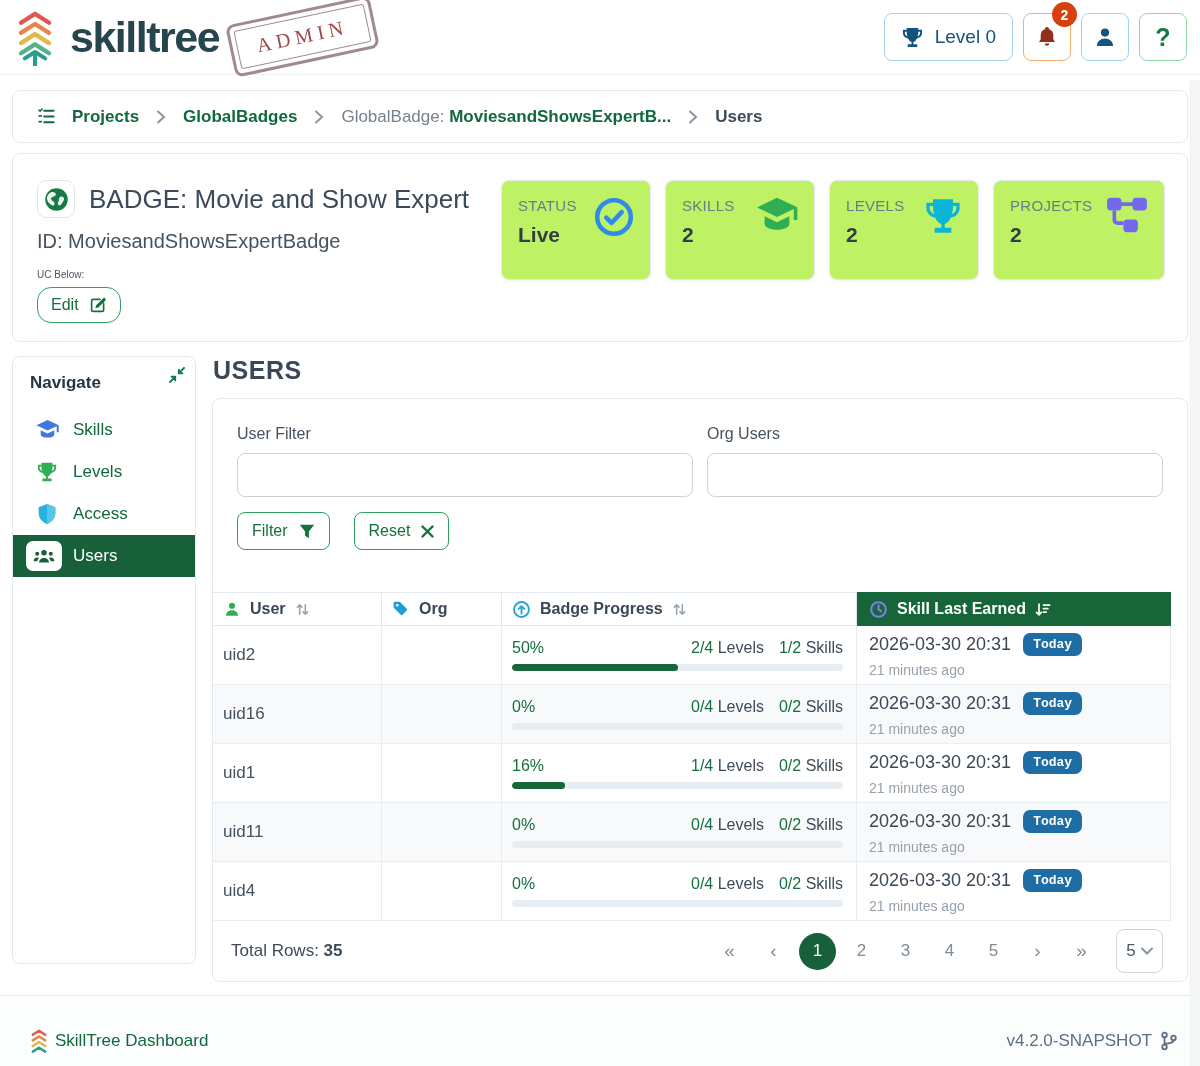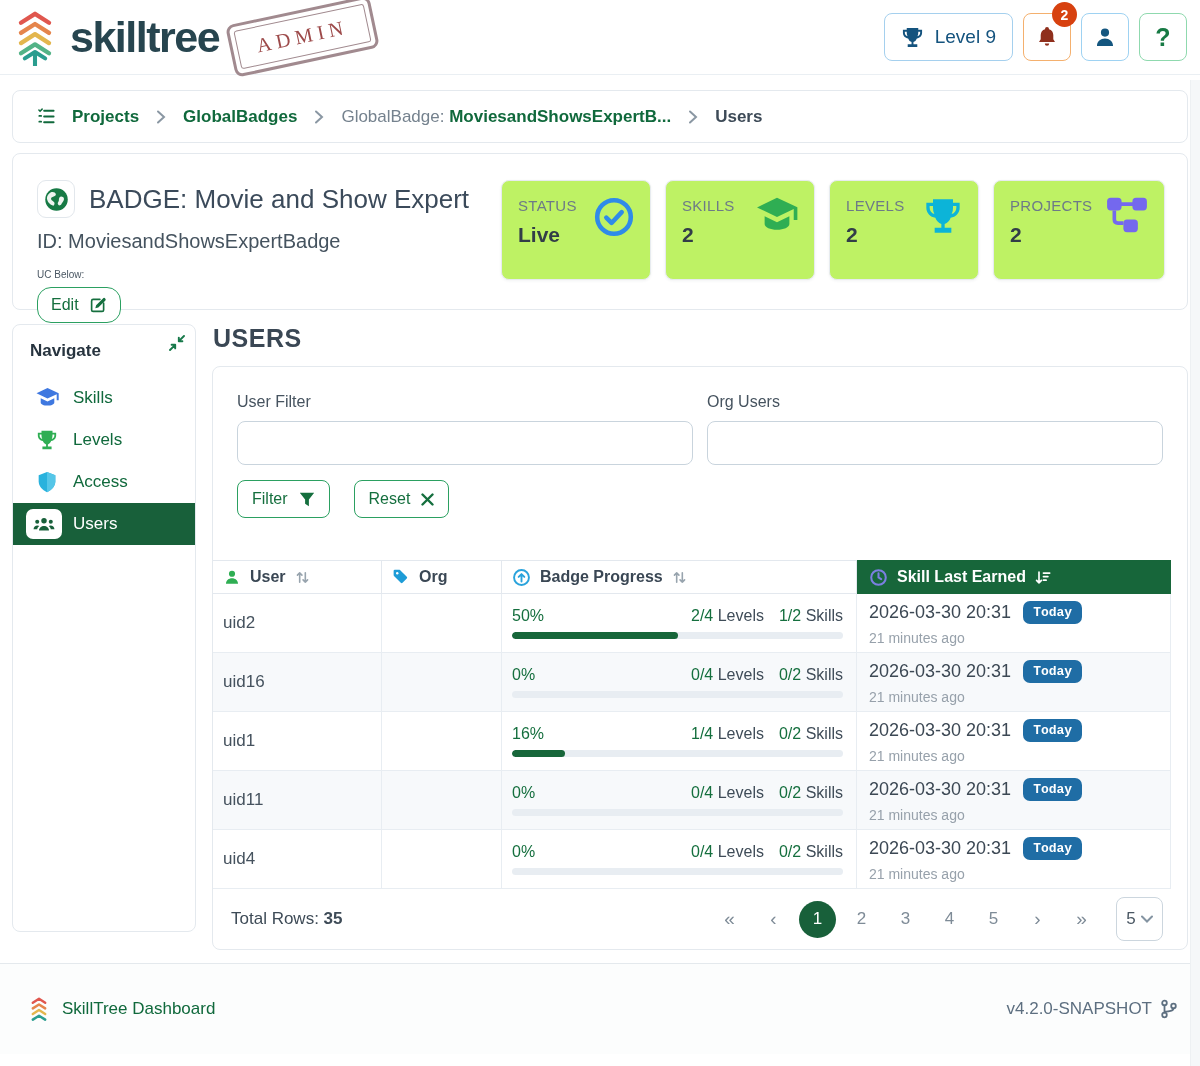--- a/index.html
+++ b/index.html
@@ -21,21 +21,21 @@
   .help-btn { border:1px solid #8fd9ae; color:#177a44; font-size:25px; font-weight:bold; }
   .notif-badge { position:absolute; top:-12px; right:-7px; background:#d7410f; color:#fff; font-size:14px; font-weight:bold; width:25px; height:25px; border-radius:50%; display:flex; align-items:center; justify-content:center; }
 
   
   .crumb-card { margin:15px 12px 0; border:1px solid #e4e9ee; border-radius:8px; height:53px; display:flex; align-items:center; padding:0 24px; gap:16px; font-size:17px; background:#fff; }
   .crumb-link { color:#10693c; font-weight:bold; cursor:pointer; }
   .crumb-muted { color:#75828e; }
   .crumb-current { color:#3d4a57; font-weight:bold; }
 
   
-  .overview { margin:10px 12px 0; border:1px solid #e4e9ee; border-radius:8px; display:flex; justify-content:space-between; padding:26px 22px 24px 24px; height:157px; background:#fff; }
+  .overview { margin:10px 12px 0; border:1px solid #e4e9ee; border-radius:8px; display:flex; justify-content:space-between; padding:26px 22px 24px 24px; height:189px; background:#fff; }
   .ov-title-row { display:flex; gap:14px; align-items:center; }
   .globe-box { width:38px; height:38px; border:1px solid #e2e7ec; border-radius:9px; display:flex; align-items:center; justify-content:center; }
   .ov-title { font-size:26px; color:#3b4a5a; font-weight:normal; }
   .ov-id { font-size:20px; color:#45535f; margin-top:12px; }
   .ov-uc { font-size:10px; color:#4a5763; margin-top:16px; }
   .edit-btn { margin-top:7px; border:1px solid #2ba061; color:#156f3e; border-radius:14px; background:#fff; padding:8px 13px; font-size:16px; display:inline-flex; gap:10px; align-items:center; cursor:pointer; }
   .stats { display:flex; gap:14px; align-items:flex-start; }
   .stat-card { width:150px; border:1px solid #e7ebef; border-radius:8px; box-shadow:0 1px 3px rgba(40,50,60,.06); padding:16px 16px; height:100px; position:relative; background:#bef264; }
   .stat-card:last-child { width:172px; }
   .stat-label { font-size:15px; color:#6d7a87; letter-spacing:.3px; }
@@ -90,21 +90,21 @@
   .total { font-size:17px; color:#3e4b57; }
   .total b { font-weight:bold; }
   .pages { display:flex; align-items:center; gap:7px; }
   .pbtn { width:37px; height:37px; display:flex; align-items:center; justify-content:center; font-size:17px; color:#7e8b97; border-radius:50%; cursor:pointer; }
   .pbtn.arrow { font-size:19px; }
   .pbtn.current { background:#18603a; color:#fff; }
   .ppselect { width:47px; height:44px; border:1px solid #ccd6de; border-radius:8px; display:flex; align-items:center; justify-content:center; gap:5px; color:#4a5763; font-size:17px; margin-left:9px; cursor:pointer; background:#fff; }
 
   
   .footer { margin-top:13px; border-top:1px solid #e4e9ed; background:#fcfdfd; height:91px; display:flex; align-items:center; justify-content:space-between; padding:0 22px 0 30px; }
-  .f-left { display:flex; align-items:center; gap:14px; color:#10693c; font-size:17px; }
+  .f-left { display:flex; align-items:center; gap:7px; color:#10693c; font-size:17px; }
   .f-right { display:flex; align-items:center; gap:8px; color:#5d6f80; font-size:17px; }
 
   .scroll-track { position:absolute; top:80px; right:0; width:10px; bottom:0; background:#f5f7f9; border-left:1px solid #edf0f3; }
   svg { display:block; }
 </style>
 </head>
 <body>
 
 <header class="topbar">
   <div class="brand">
@@ -119,21 +119,21 @@
     <span class="logo-text">skilltree</span>
     <div class="stamp">
       <div class="stamp-inner">ADMIN</div>
     </div>
   </div>
   <div class="topbar-right">
     <button class="level-btn">
       <svg width="23" height="23" viewBox="0 0 24 24" fill="#14537e">
         <path d="M2 4h4V2h12v2h4v3c0 3.2-2.4 5.6-5.4 6A6.5 6.5 0 0 1 13 16.8V19h4v3H7v-3h4v-2.2A6.5 6.5 0 0 1 7.4 13C4.4 12.6 2 10.2 2 7V4zm2 2v1c0 1.8 1.2 3.3 2.8 3.8A8 8 0 0 1 6 7V6H4zm16 0h-2v1a8 8 0 0 1-.8 3.8C18.8 10.3 20 8.8 20 7V6z"></path>
       </svg>
-      <span>Level 9</span>
+      <span>Level 0</span>
     </button>
     <button class="icon-btn bell-btn">
       <svg width="24" height="24" viewBox="0 0 24 24" fill="#8f2f1c">
         <path d="M12 2a2 2 0 0 1 2 2v.35A6.3 6.3 0 0 1 18.3 10v4.2L20 17H4l1.7-2.8V10A6.3 6.3 0 0 1 10 4.35V4a2 2 0 0 1 2-2zM9.8 18.5h4.4a2.2 2.2 0 1 1-4.4 0z"></path>
       </svg>
       <span class="notif-badge">2</span>
     </button>
     <button class="icon-btn user-btn">
       <svg width="24" height="24" viewBox="0 0 24 24" fill="#14567f">
         <path d="M12 3.5a4.1 4.1 0 1 1 0 8.2 4.1 4.1 0 0 1 0-8.2zM4 20.5c0-4 3.6-7 8-7s8 3 8 7v.5H4v-.5z"></path>

